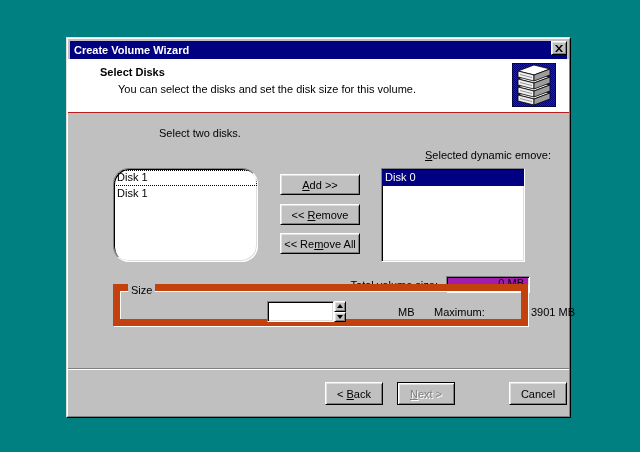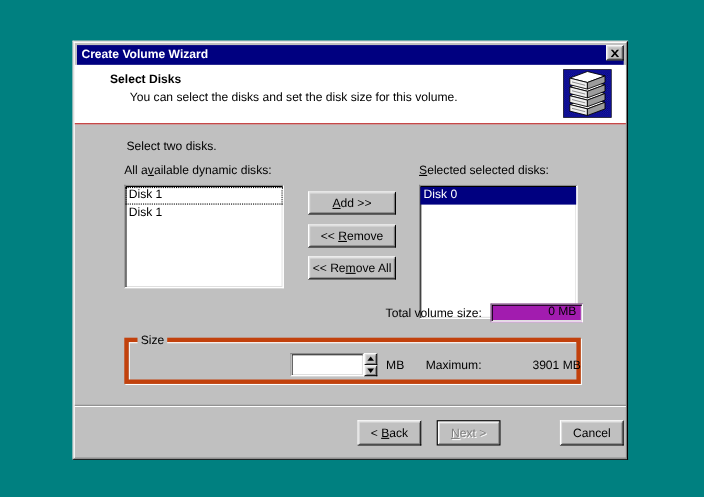--- a/index.html
+++ b/index.html
@@ -95,38 +95,38 @@
     padding:1px 0 0 0;
   }
   .list-item {
     height:16px; line-height:15px;
     padding-left:3px;
     white-space:nowrap;
   }
   .list-item.focused { outline:1px dotted #000; outline-offset:-1px; }
   .list-item.selected { background:#000080; color:#FFF; }
 
-  .field-label { position:absolute; white-space:nowrap; }
+  .field-label { position:absolute; white-space:nowrap;margin-left:44px; }
 
   
   .total-label {
     position:absolute; left:150px; top:240px; width:220px;
     text-align:right; white-space:nowrap;
   }
   .total-box {
     position:absolute; left:378px; top:237px; width:84px; height:17px;
     background:#a21caf;
     line-height:13px;
     text-align:right; padding-right:5px;
   }
 
   
   .size-group {
-    position:absolute; left:45px; top:268px; width:415px; height:42px;
-    border:4px solid #c2410c;
+    position:absolute; left:45px; top:245px; width:415px; height:42px;
+    border:7px solid #c2410c;
     box-shadow:inset 1px 1px 0 #FFF, 1px 1px 0 #FFF;
   }
   .size-caption {
     position:absolute; left:8px; top:-7px;
     background:#C0C0C0; padding:0 3px;
   }
   .size-input {
     position:absolute; left:147px; top:10px; width:67px; height:21px;
     background:#FFF;
     border:1px solid; border-color:#808080 #FFF #FFF #808080;
@@ -199,38 +199,37 @@
           <path d="M6,8 L22,2 L38,6 L22,12 Z" fill="#FFFFFF"></path>
           <path d="M6,8 L22,12 L22,18 L6,14 Z" fill="#F0F0F0"></path>
           <path d="M22,12 L38,6 L38,12 L22,18 Z" fill="#9C9C9C"></path>
           <path d="M8,11.5 L20,14.5 M8,19.5 L20,22.5 M8,27.5 L20,30.5 M8,35.5 L20,38.5" stroke="#808080" fill="none"></path>
         </g>
       </svg>
     </div>
 
     <div class="field-label" style="left:47px; top:88px;">Select two disks.</div>
 
-    <div class="field-label" style="left:45px; top:110px;"><span>All a</span><u>v</u><span>ailable dynamic disks:</span></div>
-    <div class="listbox sunken" style="left:45px; top:129px; width:145px; height:94px;">
+    <div class="listbox sunken" style="left:45px; top:129px; width:145px; height:94px;border-radius:16px;">
       <div class="list-item focused">Disk 1</div>
       <div class="list-item">Disk 1</div>
     </div>
 
     <button class="btn3d" style="left:212px; top:165px; width:80px; height:21px;">
         <span><span>&lt;&lt; </span><u>R</u><span>emove</span></span>
       </button>
     <button class="btn3d" style="left:212px; top:135px; width:80px; height:21px;">
         <span><span></span><u>A</u><span>dd &gt;&gt;</span></span>
       </button>
     <button class="btn3d" style="left:212px; top:194px; width:80px; height:21px;">
         <span><span>&lt;&lt; Re</span><u>m</u><span>ove All</span></span>
       </button>
 
-    <div class="field-label" style="left:313px; top:110px;"><span></span><u>S</u><span>elected selected disks:</span></div>
-    <div class="listbox sunken" style="left:313px; top:129px; width:144px; height:122px;">
+    <div class="field-label" style="left:313px; top:110px;"><span></span><u>S</u><span>elected dynamic emove:</span></div>
+    <div class="listbox sunken" style="left:313px; top:129px; width:144px; height:94px;">
       <div class="list-item selected">Disk 0</div>
     </div>
 
     <div class="total-label">Total volume size:</div>
     <div class="total-box sunken">0 MB</div>
 
     <div class="size-group">
       <span class="size-caption">Size</span>
       <input class="size-input" type="text" value="" style="">
       <div class="spinner">

